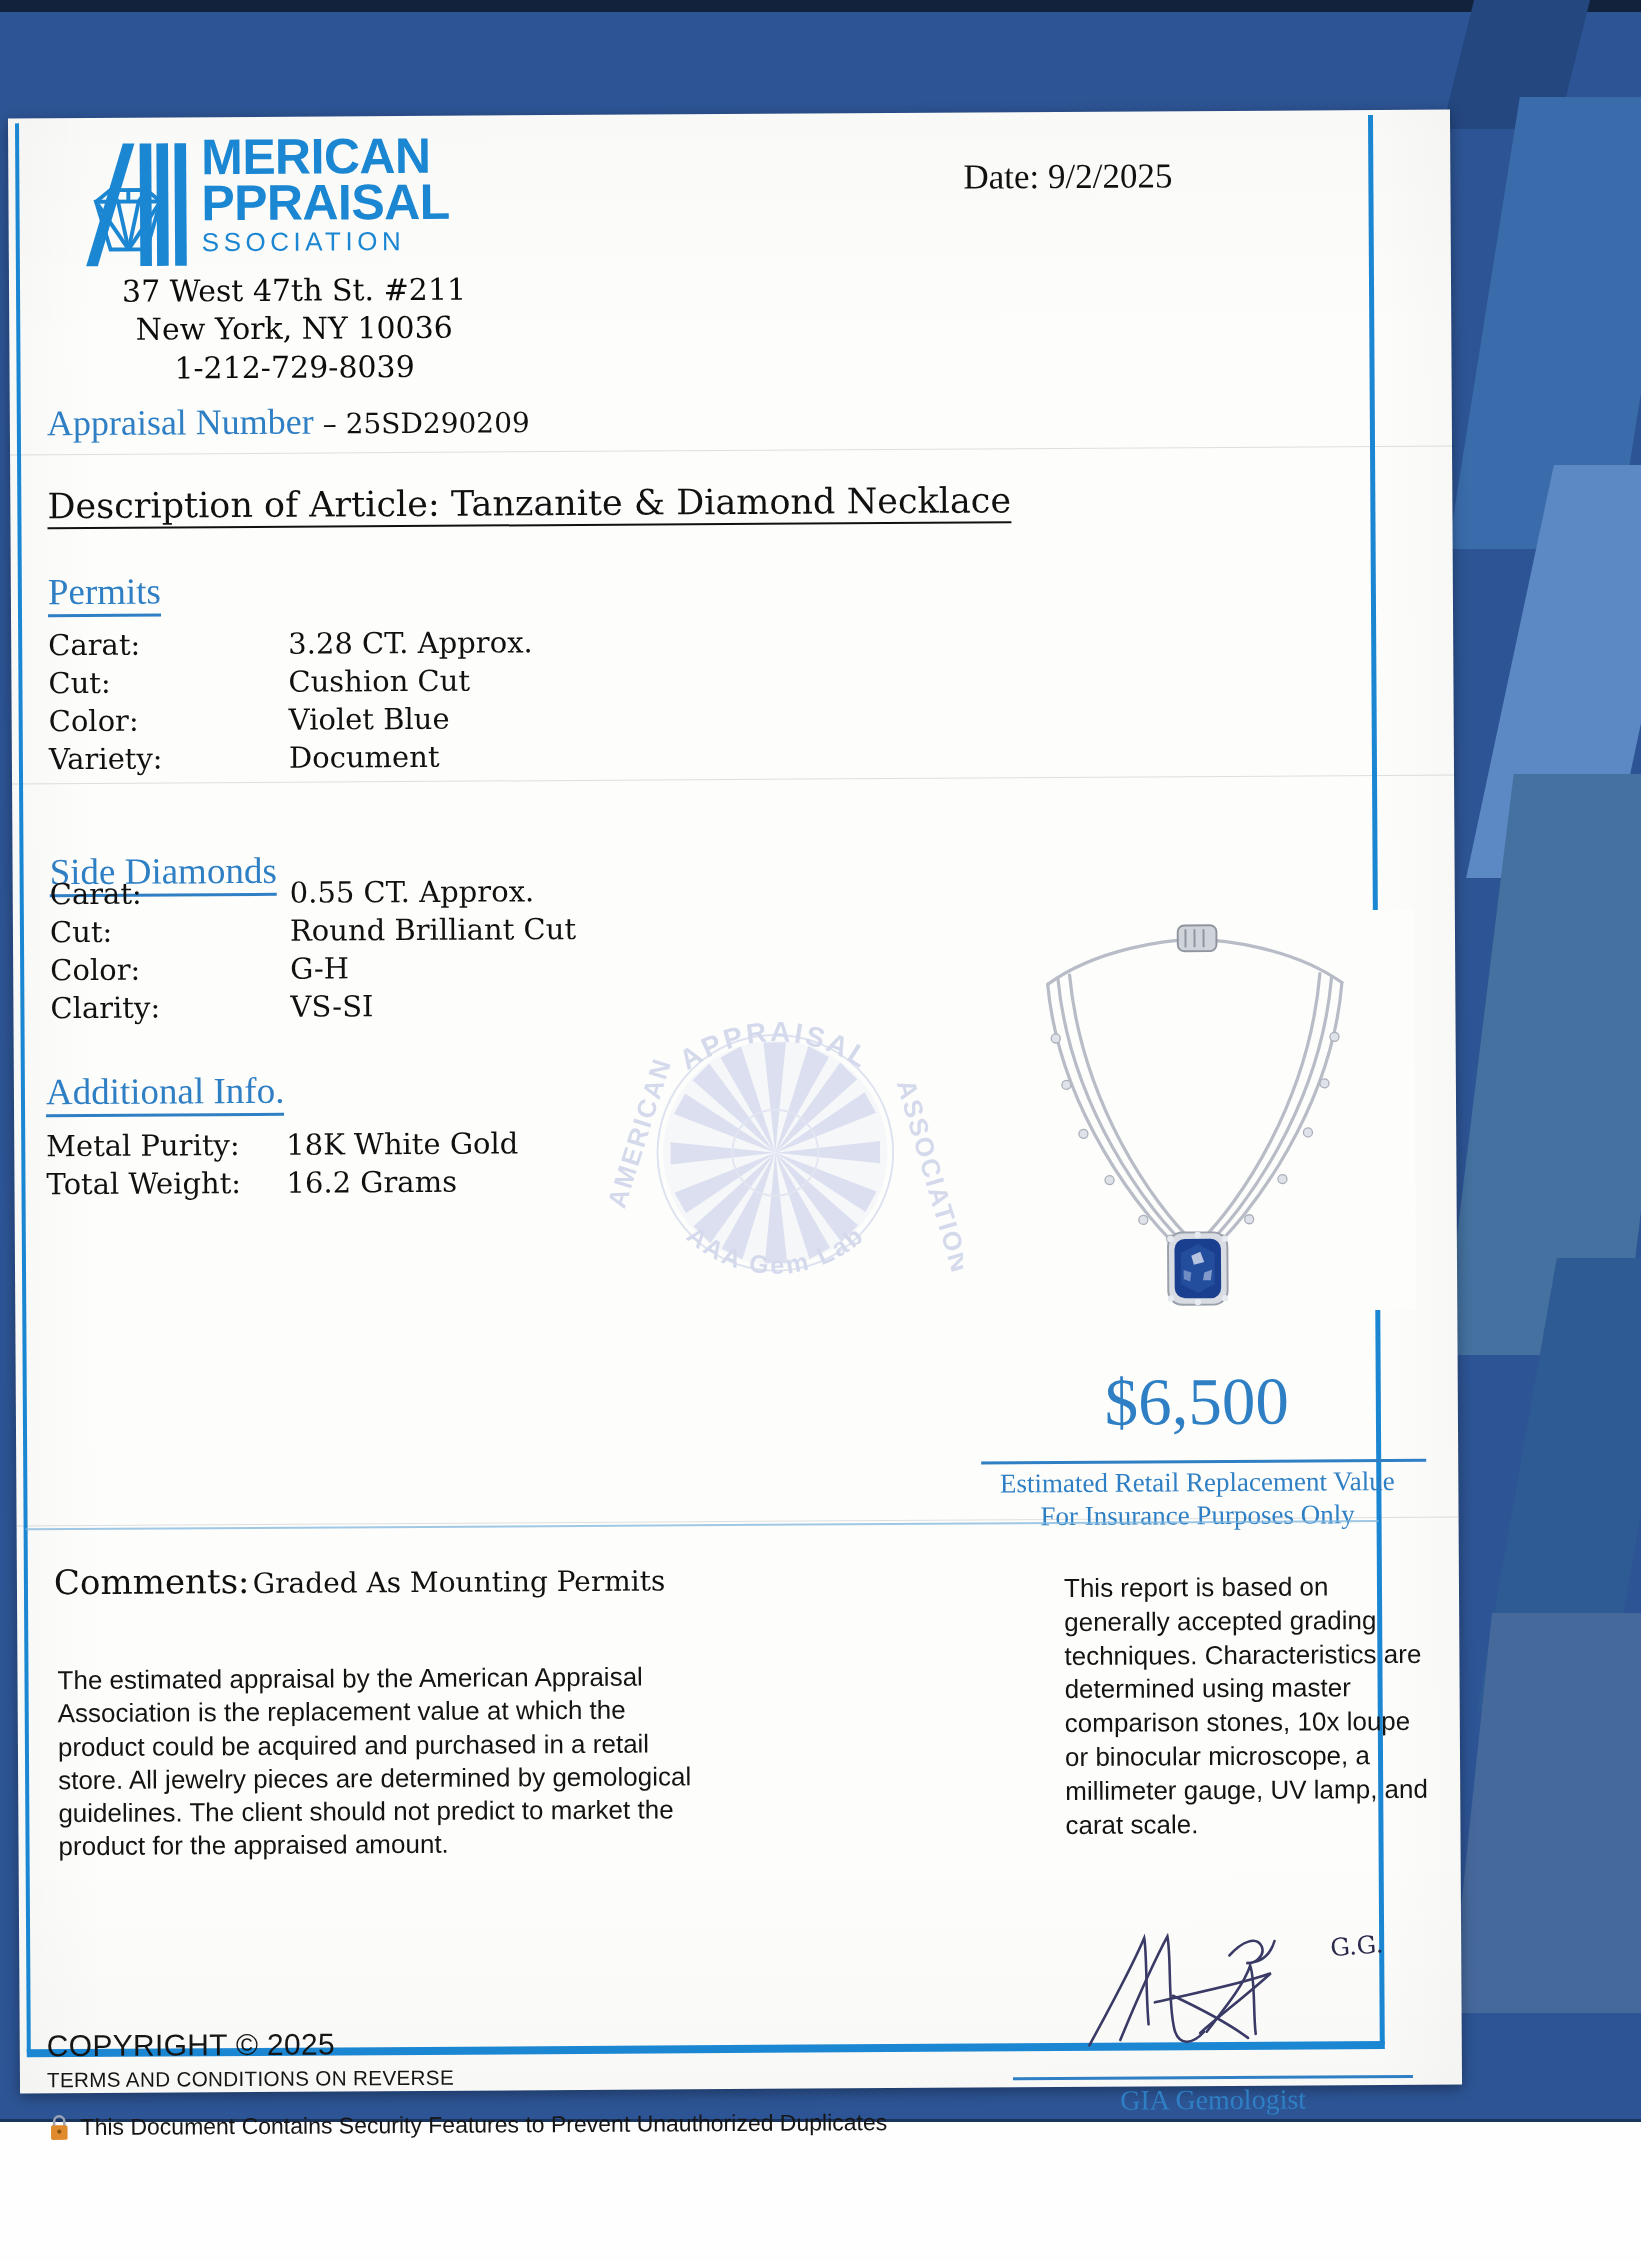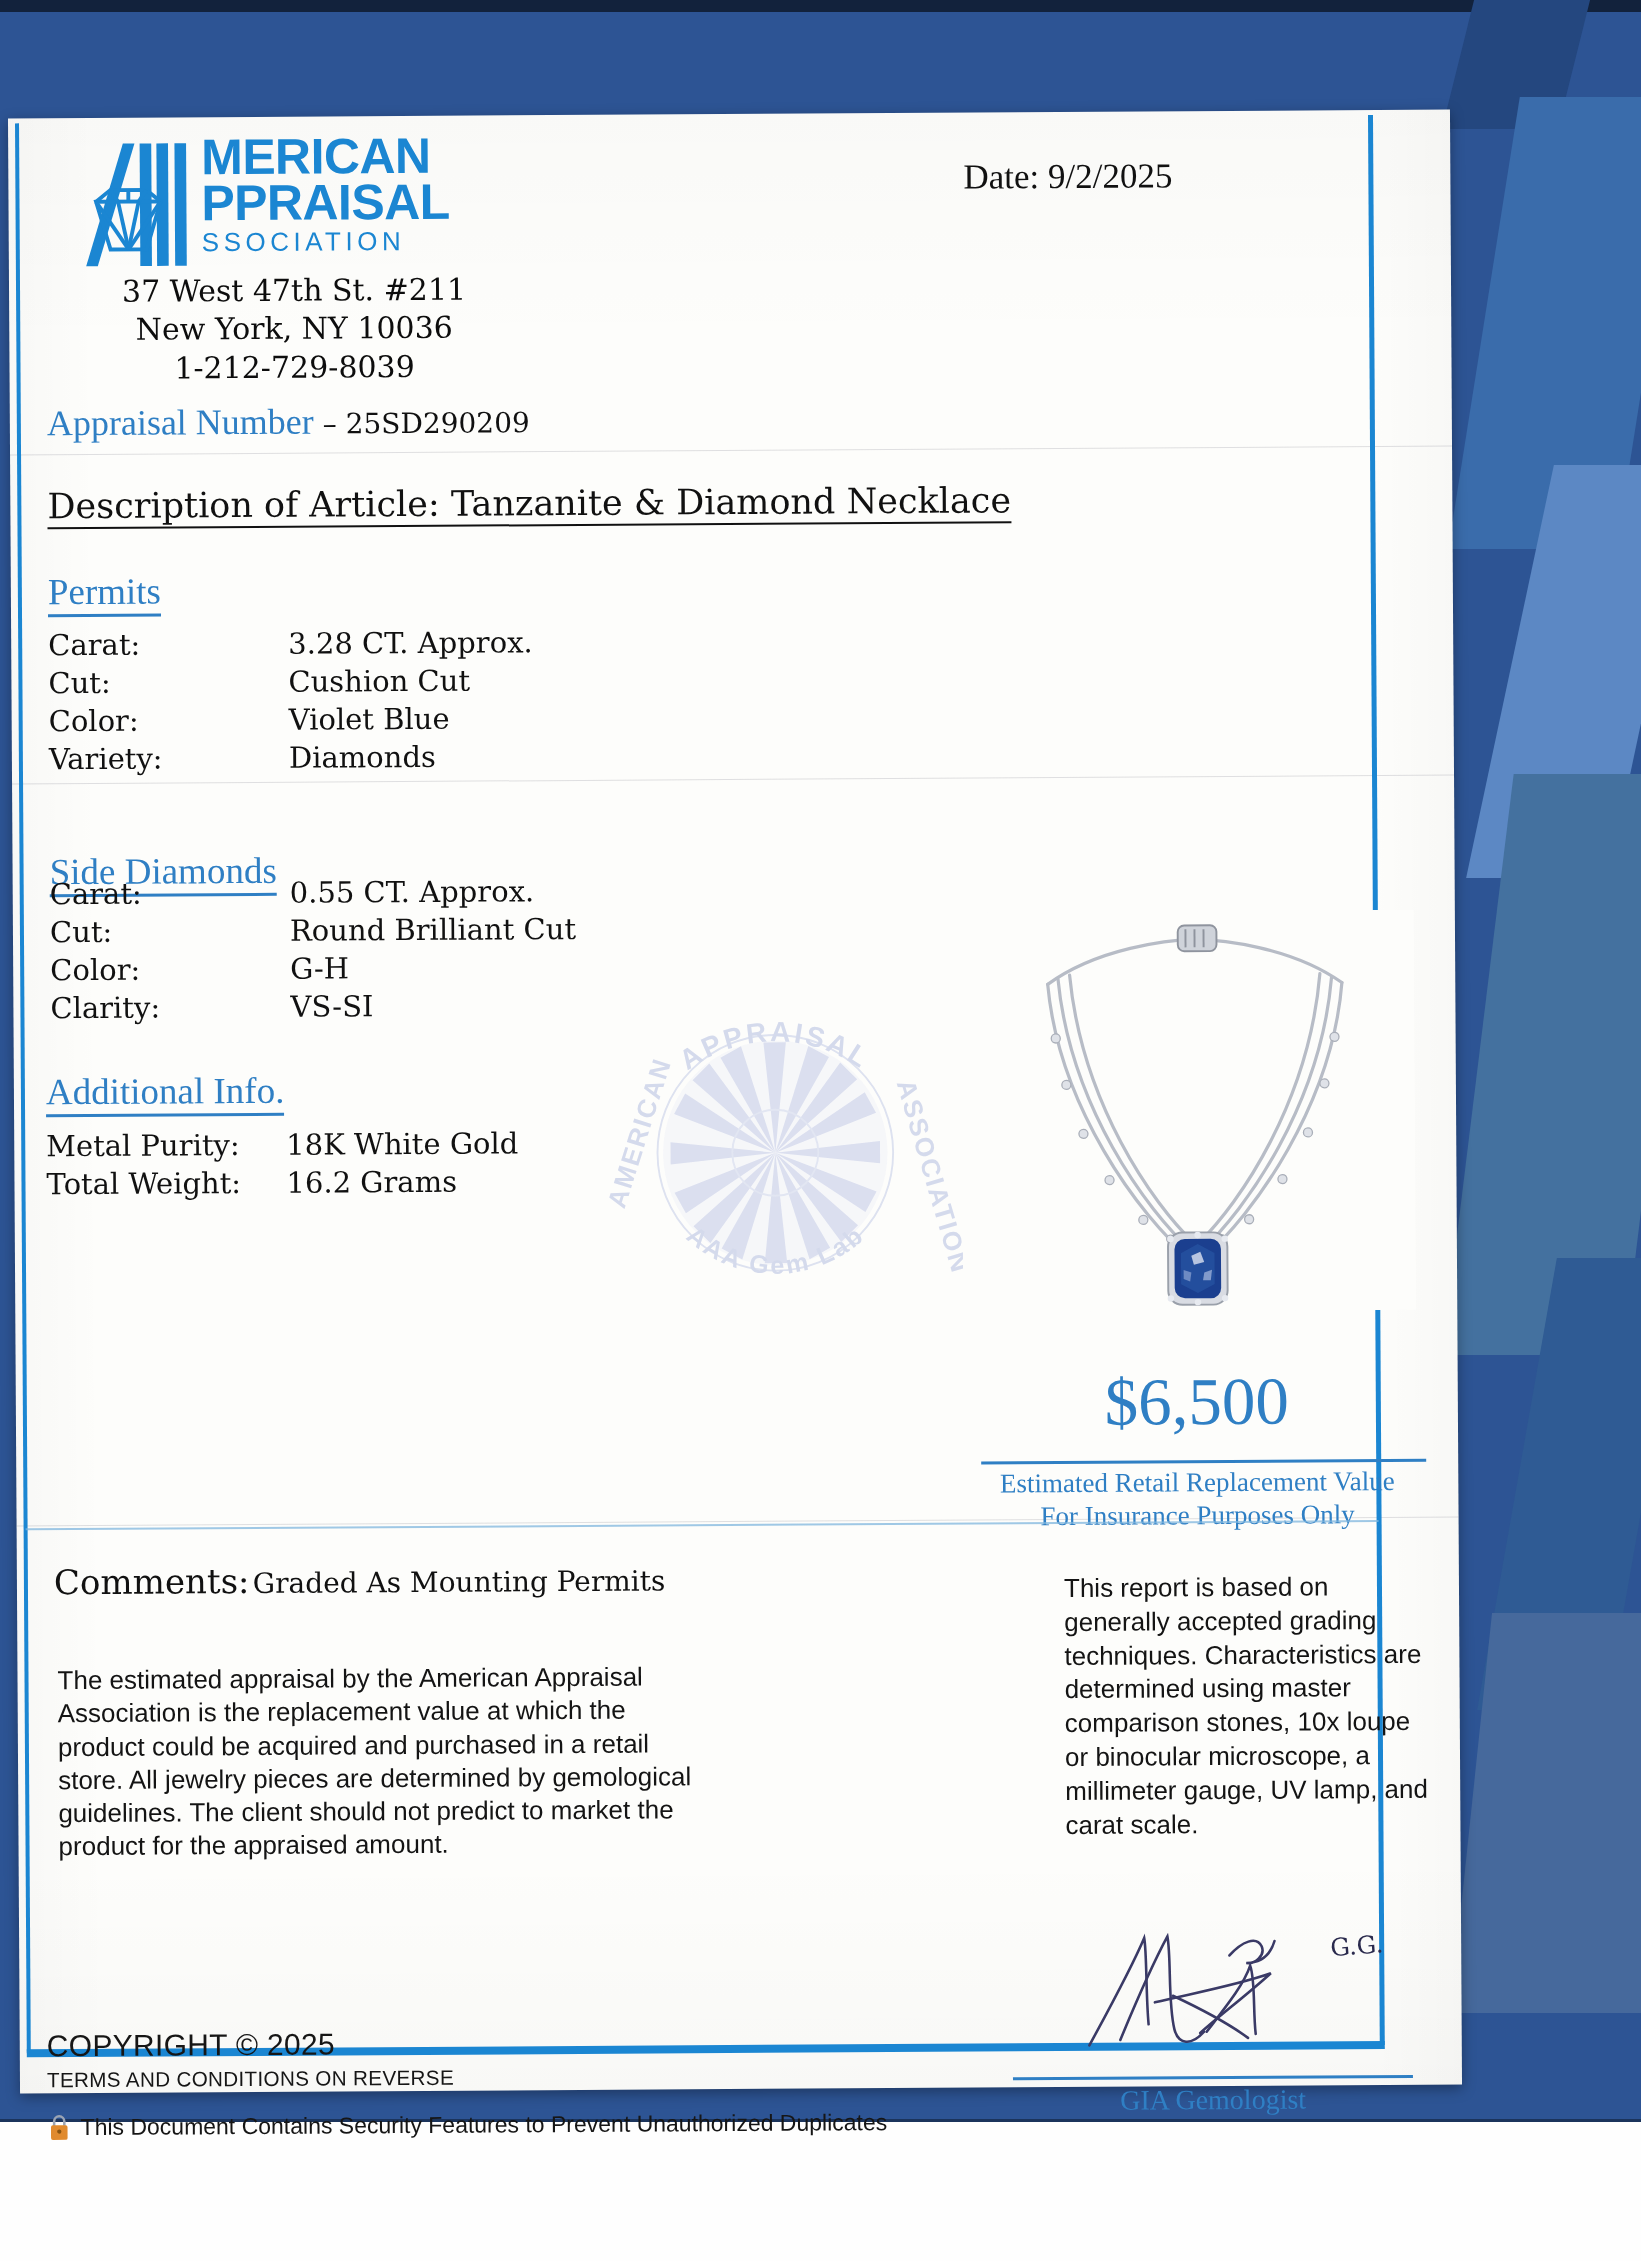--- a/index.html
+++ b/index.html
@@ -285,21 +285,21 @@
         <div class="row">
           <div class="k">Cut:</div>
           <div class="v">Cushion Cut</div>
         </div>
         <div class="row">
           <div class="k">Color:</div>
           <div class="v">Violet Blue</div>
         </div>
         <div class="row">
           <div class="k">Variety:</div>
-          <div class="v">Diamonds</div>
+          <div class="v">Document</div>
         </div>
       </div>
 
       <div class="sec-head sec-side">Side Diamonds</div>
       <div class="rows rows-side">
         <div class="row">
           <div class="k">Carat:</div>
           <div class="v">0.55 CT. Approx.</div>
         </div>
         <div class="row">

